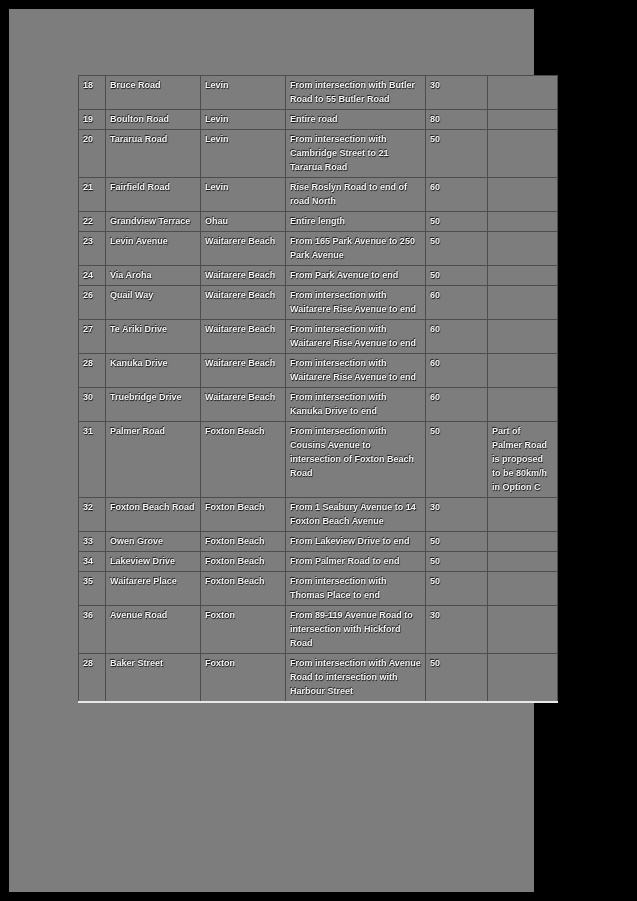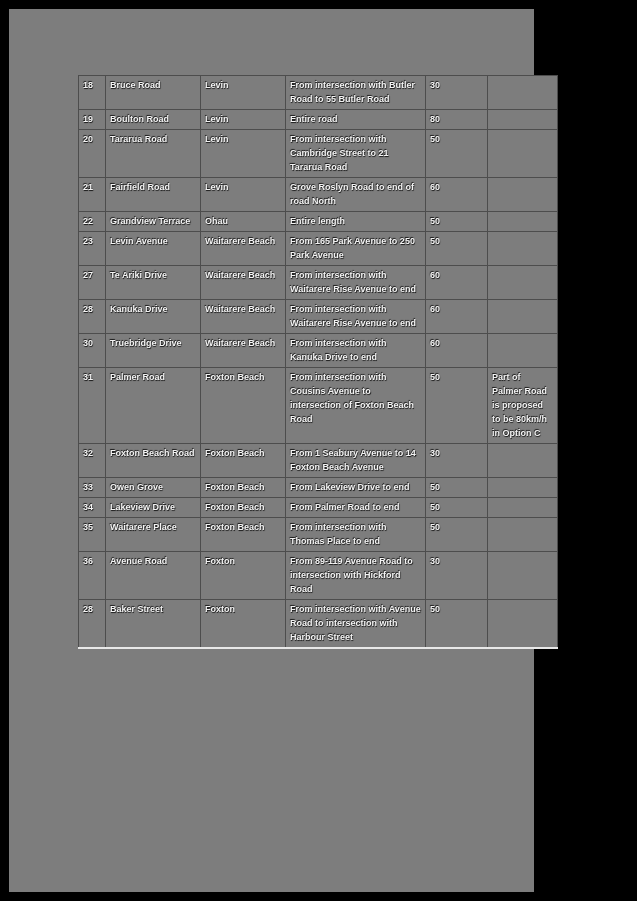--- a/index.html
+++ b/index.html
@@ -96,38 +96,54 @@
     <td>Tararua Road</td>
     <td>Levin</td>
     <td>From intersection with Cambridge Street to 21 Tararua Road</td>
     <td>50</td>
     <td></td>
   </tr>
           <tr>
     <td>21</td>
     <td>Fairfield Road</td>
     <td>Levin</td>
-    <td>Grove Roslyn Road to end of road North</td>
+    <td>Rise Roslyn Road to end of road North</td>
     <td>60</td>
     <td></td>
   </tr>
           <tr class="white-top">
     <td>22</td>
     <td>Grandview Terrace</td>
     <td>Ohau</td>
     <td>Entire length</td>
     <td>50</td>
     <td></td>
   </tr>
           <tr>
     <td>23</td>
     <td>Levin Avenue</td>
     <td>Waitarere Beach</td>
     <td>From 165 Park Avenue to 250 Park Avenue</td>
     <td>50</td>
+    <td></td>
+  </tr>
+          <tr>
+    <td>24</td>
+    <td>Via Aroha</td>
+    <td>Waitarere Beach</td>
+    <td>From Park Avenue to end</td>
+    <td>50</td>
+    <td></td>
+  </tr>
+          <tr class="white-top">
+    <td>26</td>
+    <td>Quail Way</td>
+    <td>Waitarere Beach</td>
+    <td>From intersection with Waitarere Rise Avenue to end</td>
+    <td>60</td>
     <td></td>
   </tr>
           <tr>
     <td>27</td>
     <td>Te Ariki Drive</td>
     <td>Waitarere Beach</td>
     <td>From intersection with Waitarere Rise Avenue to end</td>
     <td>60</td>
     <td></td>
   </tr>

